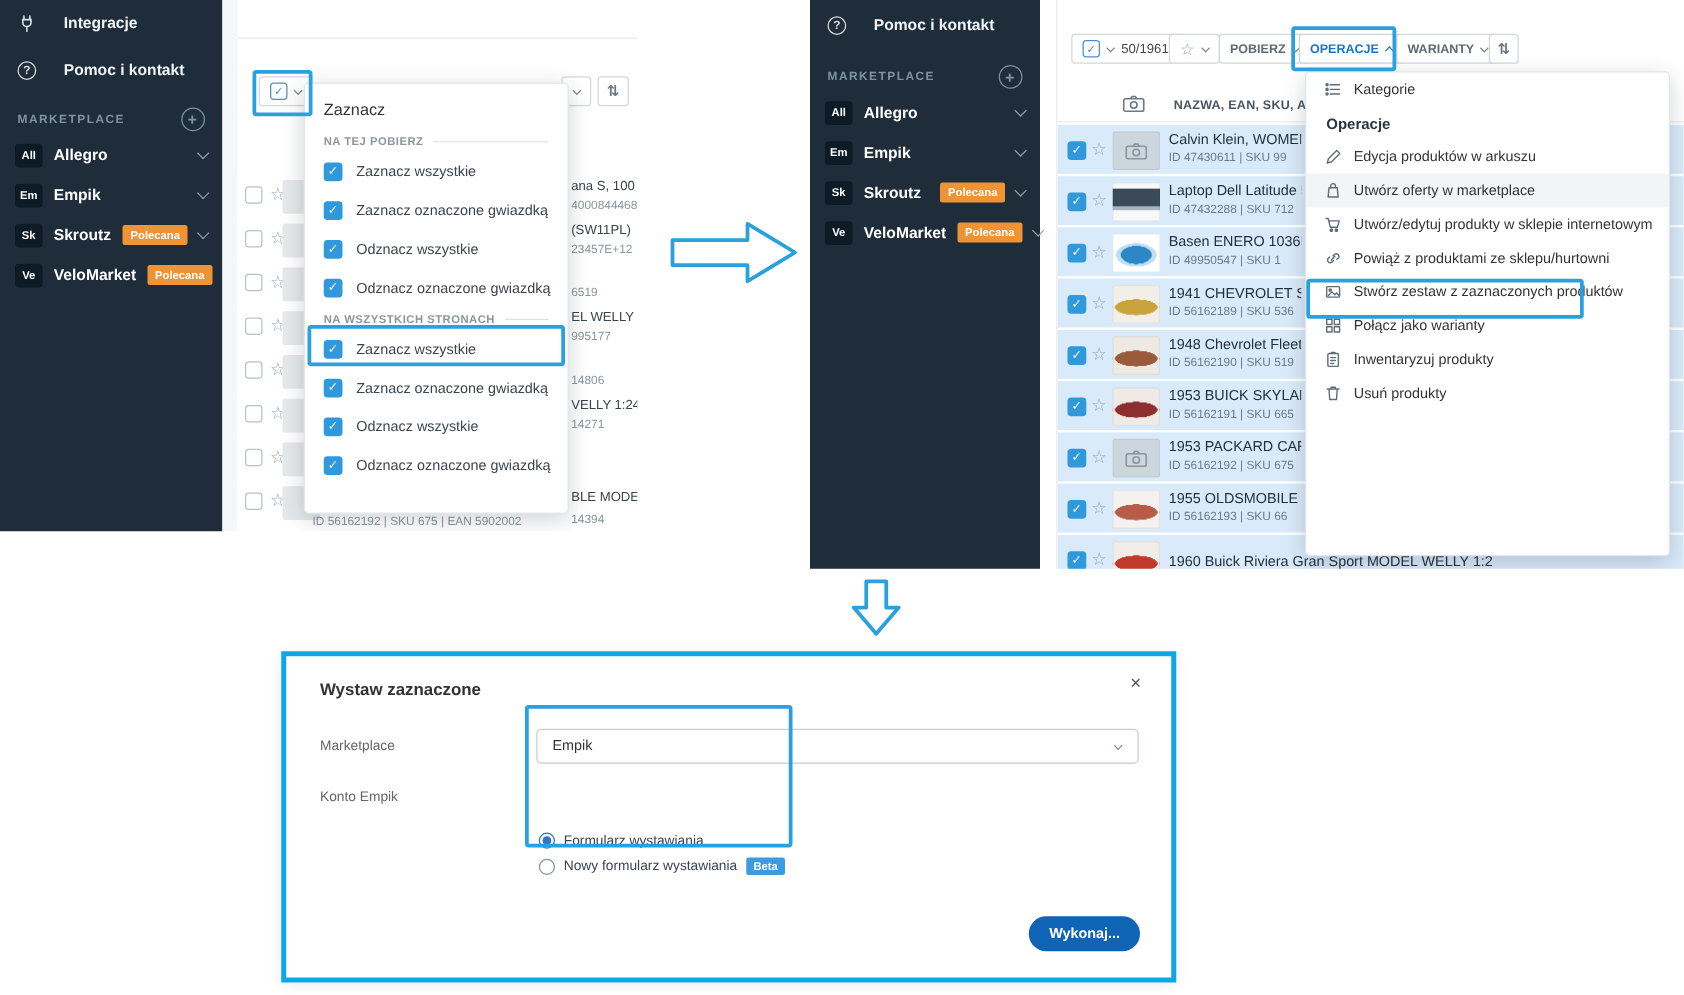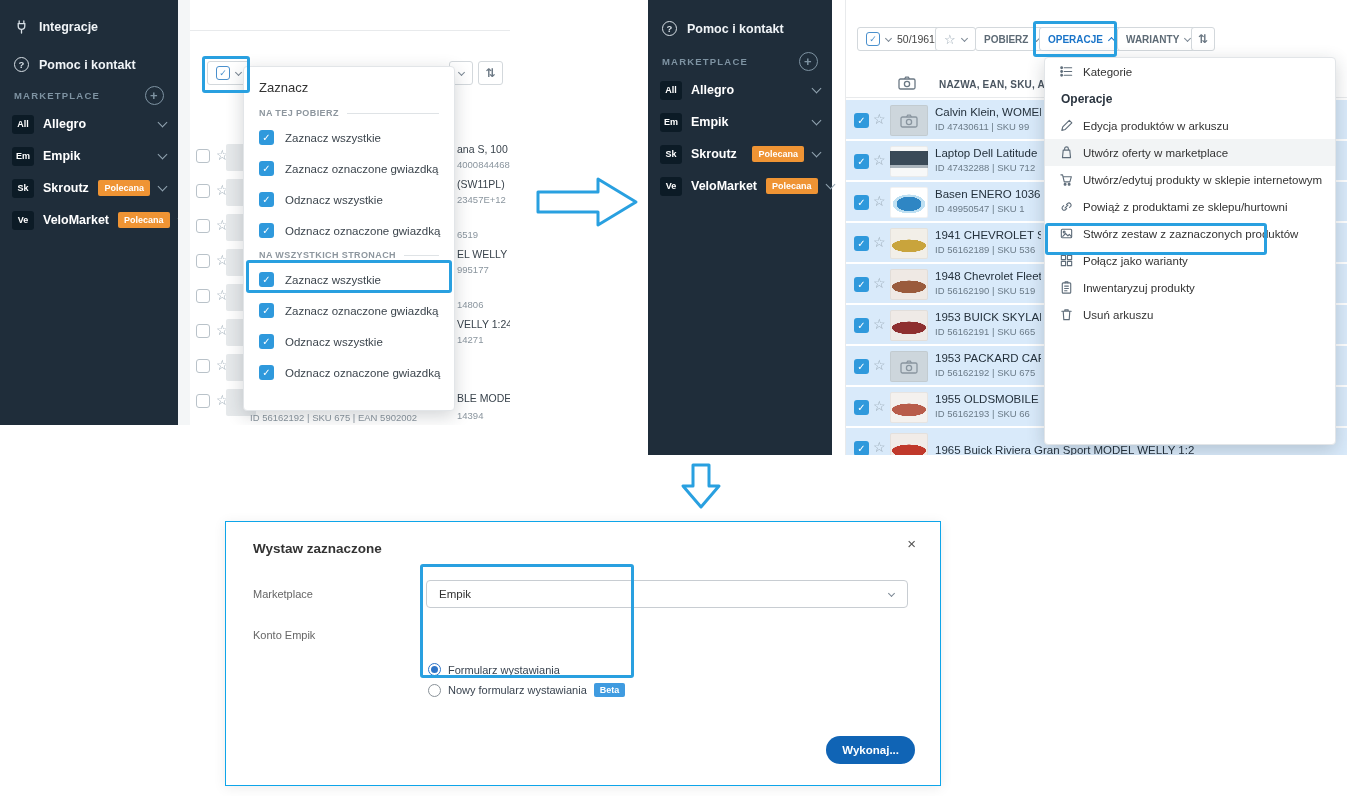--- a/index.html
+++ b/index.html
@@ -1,21 +1,21 @@
 <!DOCTYPE html>
 <html><head>
 <meta charset="utf-8">
 <style>
 *{margin:0;padding:0;box-sizing:border-box}
 body{font-family:"Liberation Sans","DejaVu Sans",sans-serif;background:#fff}
 #canvas{position:relative;width:1347px;height:796px;background:#fff;overflow:hidden}
 .abs{position:absolute}
 
 .sidebar{background:#1f2d3a;color:#e9eef2}
-.nav-item{display:flex;align-items:flex-end;gap:10px;height:32px;padding:0 14px;font-size:12.5px;font-weight:bold;color:#f0f4f7;cursor:pointer}
+.nav-item{display:flex;align-items:center;gap:22px;height:32px;padding:0 14px;font-size:12.5px;font-weight:bold;color:#f0f4f7;cursor:pointer}
 .nav-ic{width:15px;height:15px;stroke:#d7dfe5;fill:none;stroke-width:1.4;stroke-linecap:round;flex:none}
 .q-circle{width:15px;height:15px;border:1.4px solid #d7dfe5;border-radius:50%;font-size:9.5px;font-weight:bold;color:#d7dfe5;display:flex;align-items:center;justify-content:center;flex:none}
 .mp-header{display:flex;align-items:center;padding:0 14px;height:26px;font-size:9.5px;letter-spacing:1.2px;color:#7e93a2;font-weight:bold}
 .plus-circle{margin-left:auto;width:19px;height:19px;border:1.4px solid #7e93a2;border-radius:50%;font-size:13px;color:#7e93a2;display:flex;align-items:center;justify-content:center;cursor:pointer}
 .mp-row{display:flex;align-items:center;gap:9px;height:32px;padding:0 12px;font-size:12.5px;font-weight:bold;color:#fff;cursor:pointer}
 .mp-badge{width:22px;height:19px;border-radius:3px;background:#0c1b26;font-size:9px;font-weight:bold;display:flex;align-items:center;justify-content:center;flex:none}
 .polecana{margin-left:auto;background:#ef9434;color:#fff;font-size:9px;font-weight:bold;padding:3px 6px;border-radius:2px;flex:none}
 .chev{width:7px;height:7px;border-right:1.6px solid #93a5b2;border-bottom:1.6px solid #93a5b2;transform:rotate(45deg);flex:none;margin-top:-3px}
 .chev.ml{margin-left:auto}
 .chev.dk{border-color:#7c8894}
@@ -56,21 +56,21 @@
 .t-car-wr{background:radial-gradient(ellipse 78% 36% at 50% 58%,#b85c4a 0 60%,#f4f1ee 61%)}
 .t-car-r{background:radial-gradient(ellipse 78% 36% at 50% 58%,#c0392b 0 60%,#f1ece8 61%)}
 .cam{stroke:#6b7884;fill:none;stroke-width:1.3}
 
 .op-h{padding:12px 16px 7px;font-size:12px;font-weight:bold;color:#2b3540}
 .op-h2{padding:7px 16px 6px;font-size:12px;font-weight:bold;color:#2b3540}
 .op-i{display:flex;align-items:center;gap:9px;height:27px;padding:0 14px;font-size:11.5px;color:#333;white-space:nowrap;overflow:hidden;cursor:pointer}
 .op-i svg{width:15px;height:15px;flex:none;stroke:#5f6d7a;fill:none;stroke-width:1.2;stroke-linecap:round;stroke-linejoin:round}
 .op-i.hl{background:#f2f4f5}
 
-.modal{position:absolute;background:#fff;border:1px solid #0ea5e9;box-shadow:0 2px 12px rgba(0,0,0,.08);z-index:4}
+.modal{position:absolute;background:#fff;border:4px solid #0ea5e9;box-shadow:0 2px 12px rgba(0,0,0,.08);z-index:4}
 .m-label{position:absolute;font-size:11px;color:#666}
 .m-select{position:absolute;height:28px;border:1px solid #c8cdd2;border-radius:4px;background:#fff;display:flex;align-items:center;padding:0 12px;font-size:11.5px;color:#333;cursor:pointer}
 .radio{width:13px;height:13px;border-radius:50%;border:1.5px solid #8a9299;background:#fff;flex:none;cursor:pointer}
 .radio.sel{border-color:#2e75c8;display:flex;align-items:center;justify-content:center}
 .radio.sel::after{content:"";width:7px;height:7px;border-radius:50%;background:#2e75c8}
 .radio-row{position:absolute;display:flex;align-items:center;gap:7px;font-size:11px;color:#3a4450}
 .beta{background:#3f9be0;color:#fff;font-size:9px;font-weight:bold;padding:2px 6px;border-radius:2px}
 .exec{position:absolute;height:28px;padding:0 16px;background:#1064b5;color:#fff;border:none;border-radius:15px;font-size:11.5px;font-weight:bold;cursor:pointer;font-family:inherit}
 .hline{position:absolute;background:#e8eaec}
 </style>
@@ -367,21 +367,21 @@
       <span class="cbx R-cbx">✓</span>
       <span class="star R-star">☆</span>
       <div class="R-th t-car-wr"></div>
       <div class="R-name">1955 OLDSMOBILE SU</div>
       <div class="R-meta">ID 56162193 | SKU 66</div>
     </div>
     <div class="R-row" style="top:428px">
       <span class="cbx R-cbx">✓</span>
       <span class="star R-star">☆</span>
       <div class="R-th t-car-r"></div>
-      <div class="R-name" style="top:16px;width:400px">1965 Buick Riviera Gran Sport MODEL WELLY 1:2</div>
+      <div class="R-name" style="top:16px;width:400px">1960 Buick Riviera Gran Sport MODEL WELLY 1:2</div>
     </div>
 
     <div class="popmenu" style="left:198px;top:57px;width:292px;height:388px">
       <div class="op-i">
         <svg viewBox="0 0 16 16">
             <path d="M5.5 4h8M5.5 8h8M5.5 12h8"></path>
             <circle cx="2.8" cy="4" r=".9" fill="#5f6d7a"></circle>
             <circle cx="2.8" cy="8" r=".9" fill="#5f6d7a"></circle>
             <circle cx="2.8" cy="12" r=".9" fill="#5f6d7a"></circle>
           </svg>
@@ -435,21 +435,21 @@
         <svg viewBox="0 0 16 16">
             <rect x="3.5" y="3" width="9" height="11" rx="1"></rect>
             <path d="M6 6.5h4M6 9h4M6 11.5h2.5M6.5 3V2h3v1"></path>
           </svg>
         <span>Inwentaryzuj produkty</span>
       </div>
       <div class="op-i">
         <svg viewBox="0 0 16 16">
             <path d="M3 4.5h10M6.2 4.5V3h3.6v1.5M4.5 4.5l.6 9h5.8l.6-9"></path>
           </svg>
-        <span>Usuń arkuszu</span>
+        <span>Usuń produkty</span>
       </div>
     </div>
 
     <div class="anno" style="left:187px;top:21px;width:84px;height:36px"></div>
     <div class="anno" style="left:199px;top:223px;width:222px;height:32px"></div>
   </div>
 
   <svg class="abs" style="left:680px;top:462px" width="42" height="48" viewBox="0 0 42 48">
     <polygon points="13,3 29,3 29,24 39,24 21,45 3,24 13,24" fill="#ffffff" stroke="#29a0e0" stroke-width="3" stroke-linejoin="round"></polygon>
   </svg>

